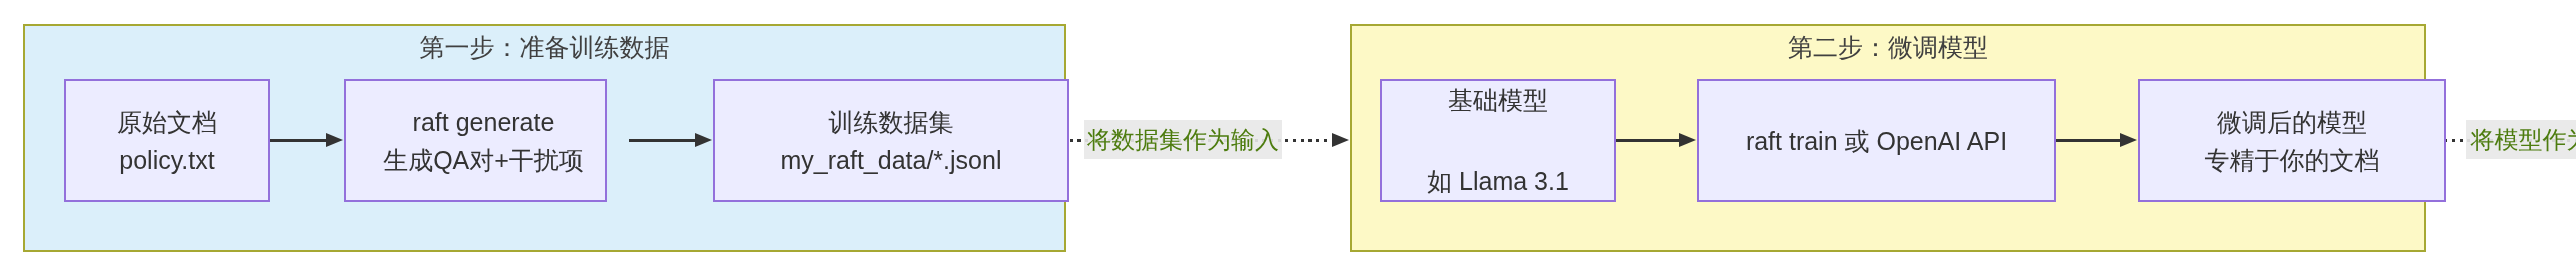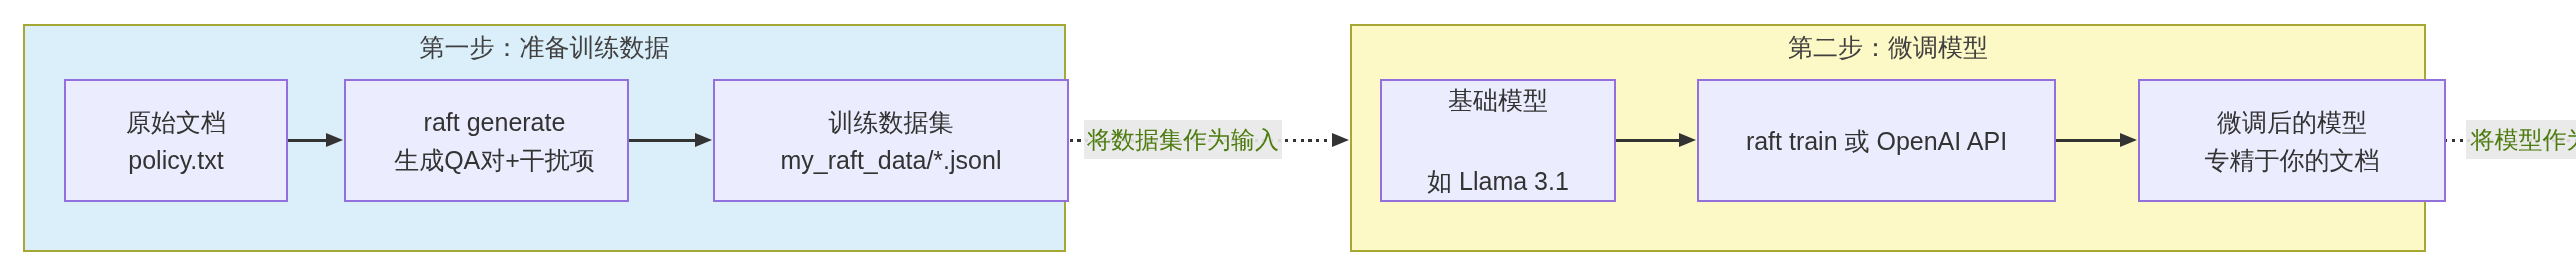--- a/index.html
+++ b/index.html
@@ -11,22 +11,22 @@
   .cluster-title{position:absolute;left:0;right:0;top:7.2px;text-align:center;
                  font-size:25px;line-height:29px;white-space:nowrap;color:#404040;}
   #cluster1{left:23px;width:1043px;background:#dbeffa;}
   #cluster2{left:1350px;width:1076px;background:#fdf9c6;}
 
   
   .node{position:absolute;top:79px;height:123px;background:#ececff;border:2.1px solid #9370db;
         box-sizing:border-box;display:flex;flex-direction:column;justify-content:center;
         align-items:center;text-align:center;z-index:2;}
   .node .nl{font-size:25px;line-height:38px;white-space:nowrap;color:#333333;}
-  #n1{left:64px;width:224px;}
-  #n2{left:344px;width:285px;padding-left:16px;}
+  #n1{left:64px;width:206px;}
+  #n2{left:344px;width:263px;padding-left:16px;}
   #n3{left:713px;width:356px;}
   #n4{left:1380px;width:236px;justify-content:space-between;}
   #n5{left:1697px;width:359px;}
   #n6{left:2138px;width:308px;}
 
   
   .edge{position:absolute;top:139px;height:2.6px;background:#333333;z-index:1;}
   .edge.dotted{background:repeating-linear-gradient(90deg,#333333 0 3.1px,transparent 3.1px 7.7px);}
   .head{position:absolute;top:133px;width:0;height:0;border-top:7.2px solid transparent;
         border-bottom:7.2px solid transparent;border-left:17.5px solid #333333;z-index:1;}

